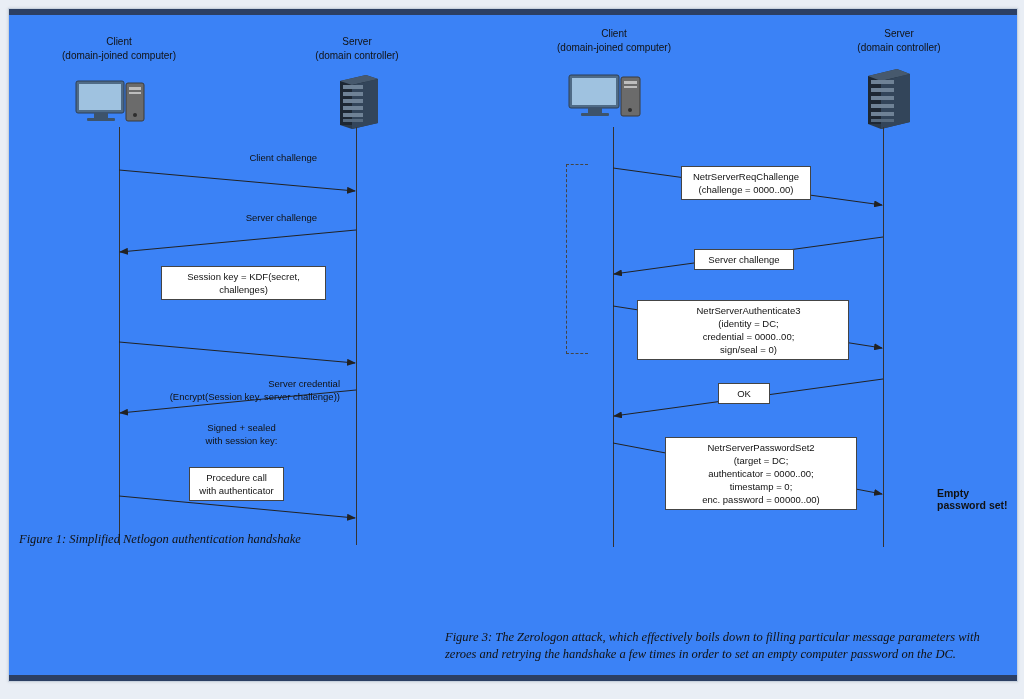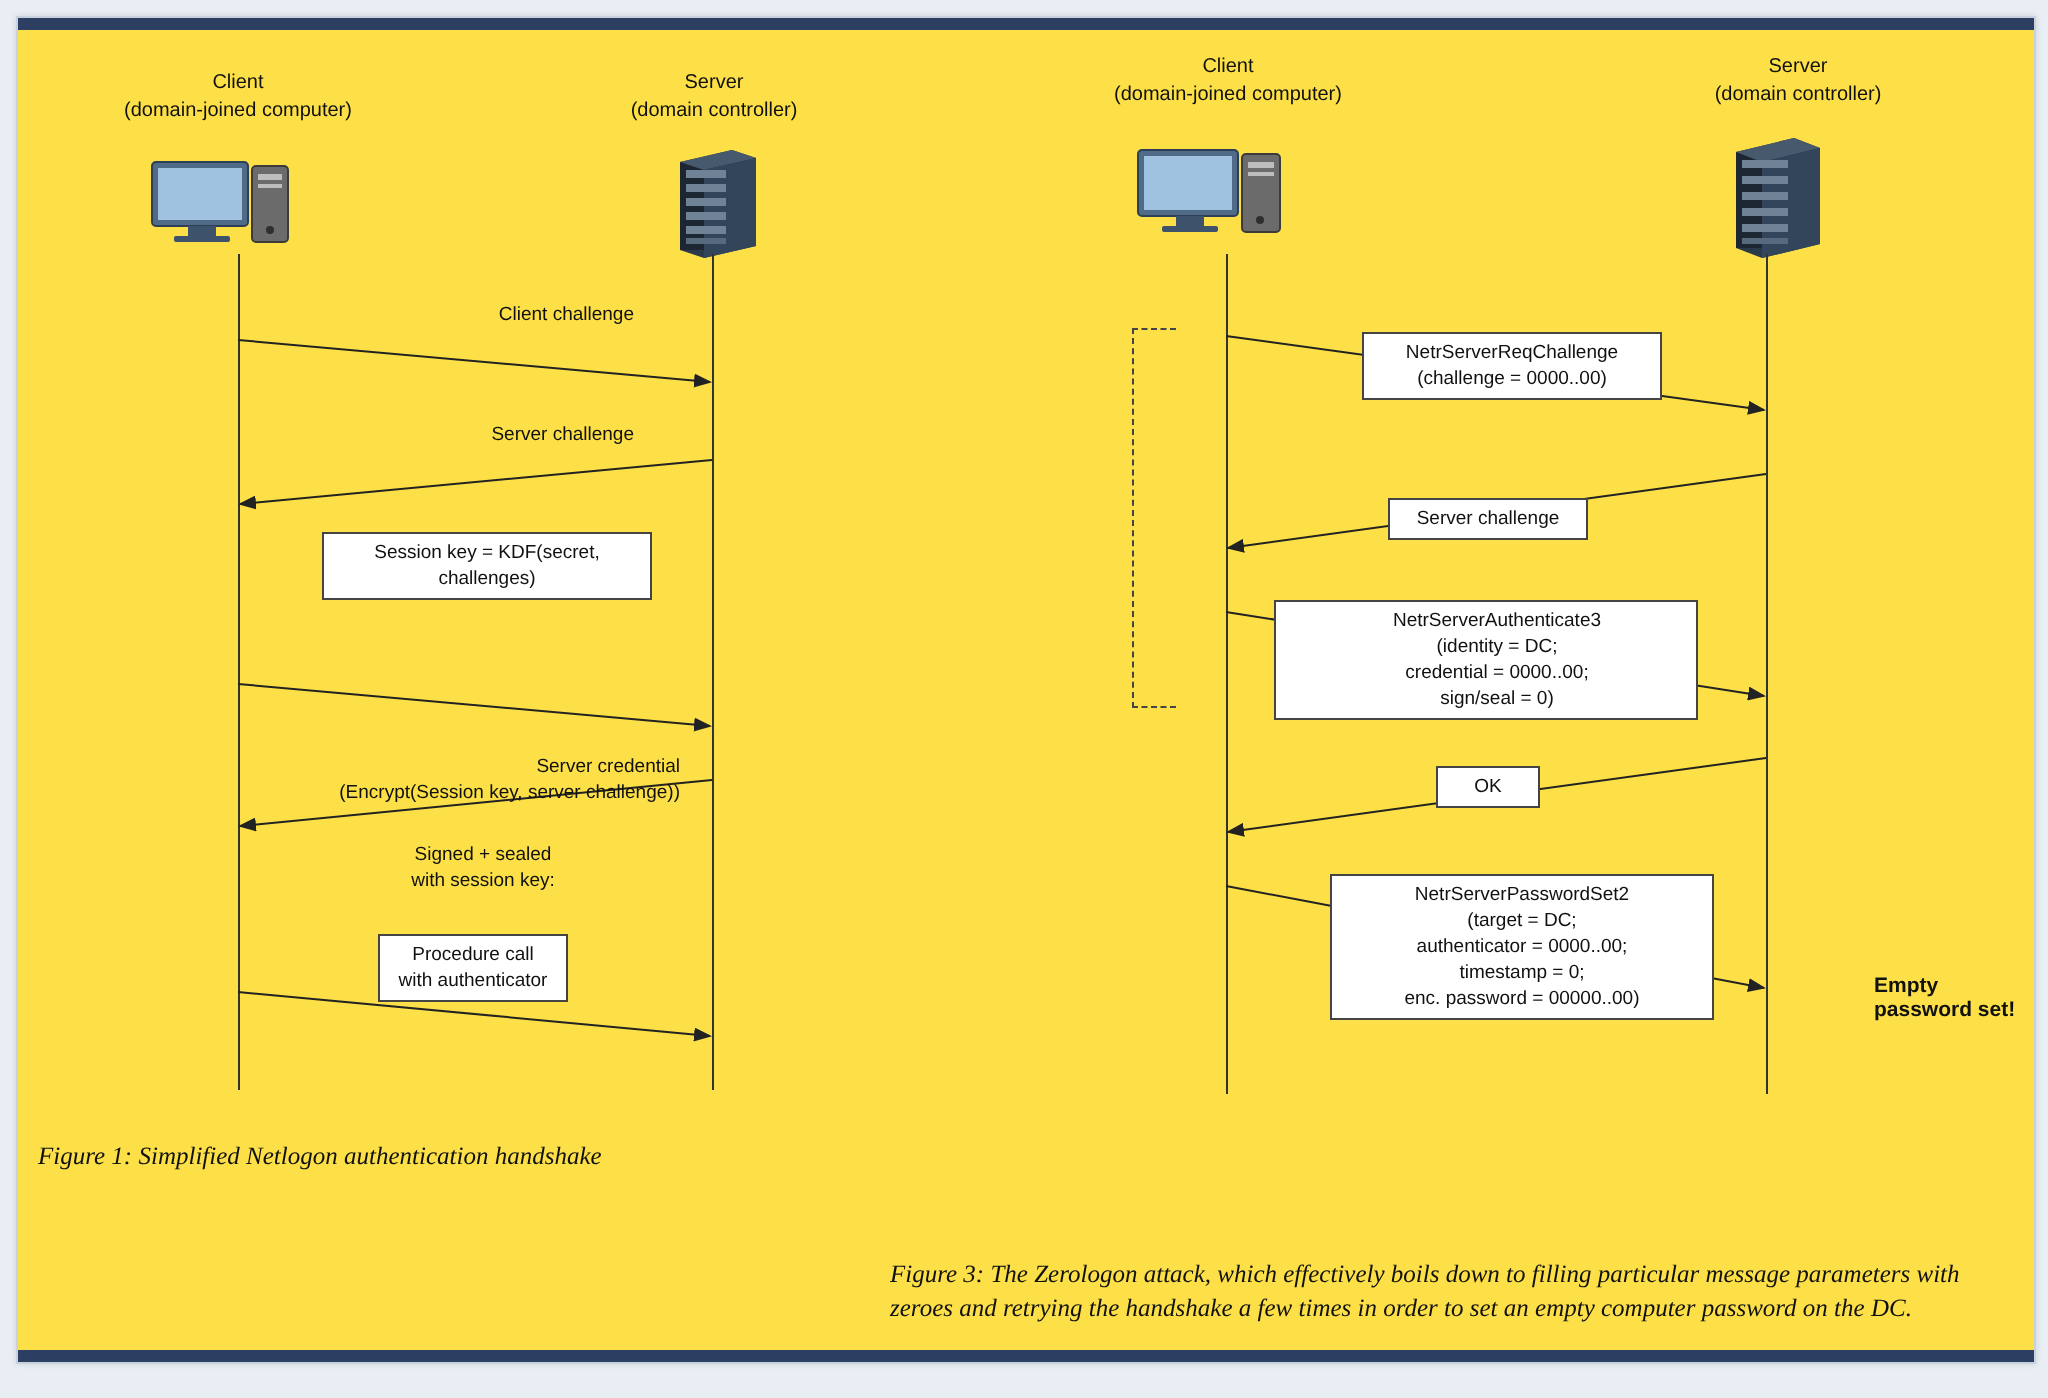--- a/index.html
+++ b/index.html
@@ -13,21 +13,21 @@
     font-family: "Liberation Sans", sans-serif;
     overflow: hidden;
     position: relative;
   }
   .page {
     position: absolute;
     left: 8px;
     top: 8px;
     width: 1008px;
     height: 672px;
-    background: #fde047;
+    background: #3b82f6;
     border: 1px solid #c8d2de;
     box-shadow: 0 0 3px rgba(0,0,0,0.12);
     overflow: hidden;
   }
   .topbar {
     position: absolute;
     left: 0; top: 0;
     width: 1008px; height: 6px;
     background: #2c3f63;
   }
@@ -200,21 +200,21 @@
     <div class="plain-note" style="left:150px;top:412px;width:165px;text-align:center;">
       <span>Signed + sealed</span><br>
       <span>with session key:</span>
     </div>
 
     <div class="boxed" style="left:180px;top:458px;width:95px;">
       <span>Procedure call</span><br>
       <span>with authenticator</span>
     </div>
 
-    <div class="caption" style="left:10px;top:561px;width:400px;">
+    <div class="caption" style="left:10px;top:522px;width:400px;">
       <span>Figure 1: Simplified Netlogon authentication handshake</span>
     </div>
   </div>
 
   <div class="figure" style="left:420px;top:0;width:588px;height:672px;">
 
     <div class="actor-label" style="left:100px;top:18px;width:170px;">
       <span class="name">Client</span>
       <span class="sub">(domain-joined computer)</span>
     </div>
@@ -266,21 +266,21 @@
 
       <line x1="454" y1="228" x2="185" y2="265" stroke="#222" stroke-width="1" marker-end="url(#ah3)"></line>
 
       <line x1="184" y1="297" x2="453" y2="339" stroke="#222" stroke-width="1" marker-end="url(#ah3)"></line>
 
       <line x1="454" y1="370" x2="185" y2="407" stroke="#222" stroke-width="1" marker-end="url(#ah3)"></line>
 
       <line x1="184" y1="434" x2="453" y2="485" stroke="#222" stroke-width="1" marker-end="url(#ah3)"></line>
     </svg>
 
-    <div class="boxed" style="left:252px;top:157px;width:150px;">
+    <div class="boxed" style="left:252px;top:157px;width:130px;">
       <span>NetrServerReqChallenge</span><br>
       <span>(challenge = </span><span class="bold">0000..00</span><span>)</span>
     </div>
 
     <div class="boxed" style="left:265px;top:240px;width:100px;">
       <span>Server challenge</span>
     </div>
 
     <div class="boxed" style="left:208px;top:291px;width:212px;padding-left:17px;">
       <span>NetrServerAuthenticate3</span><br>

